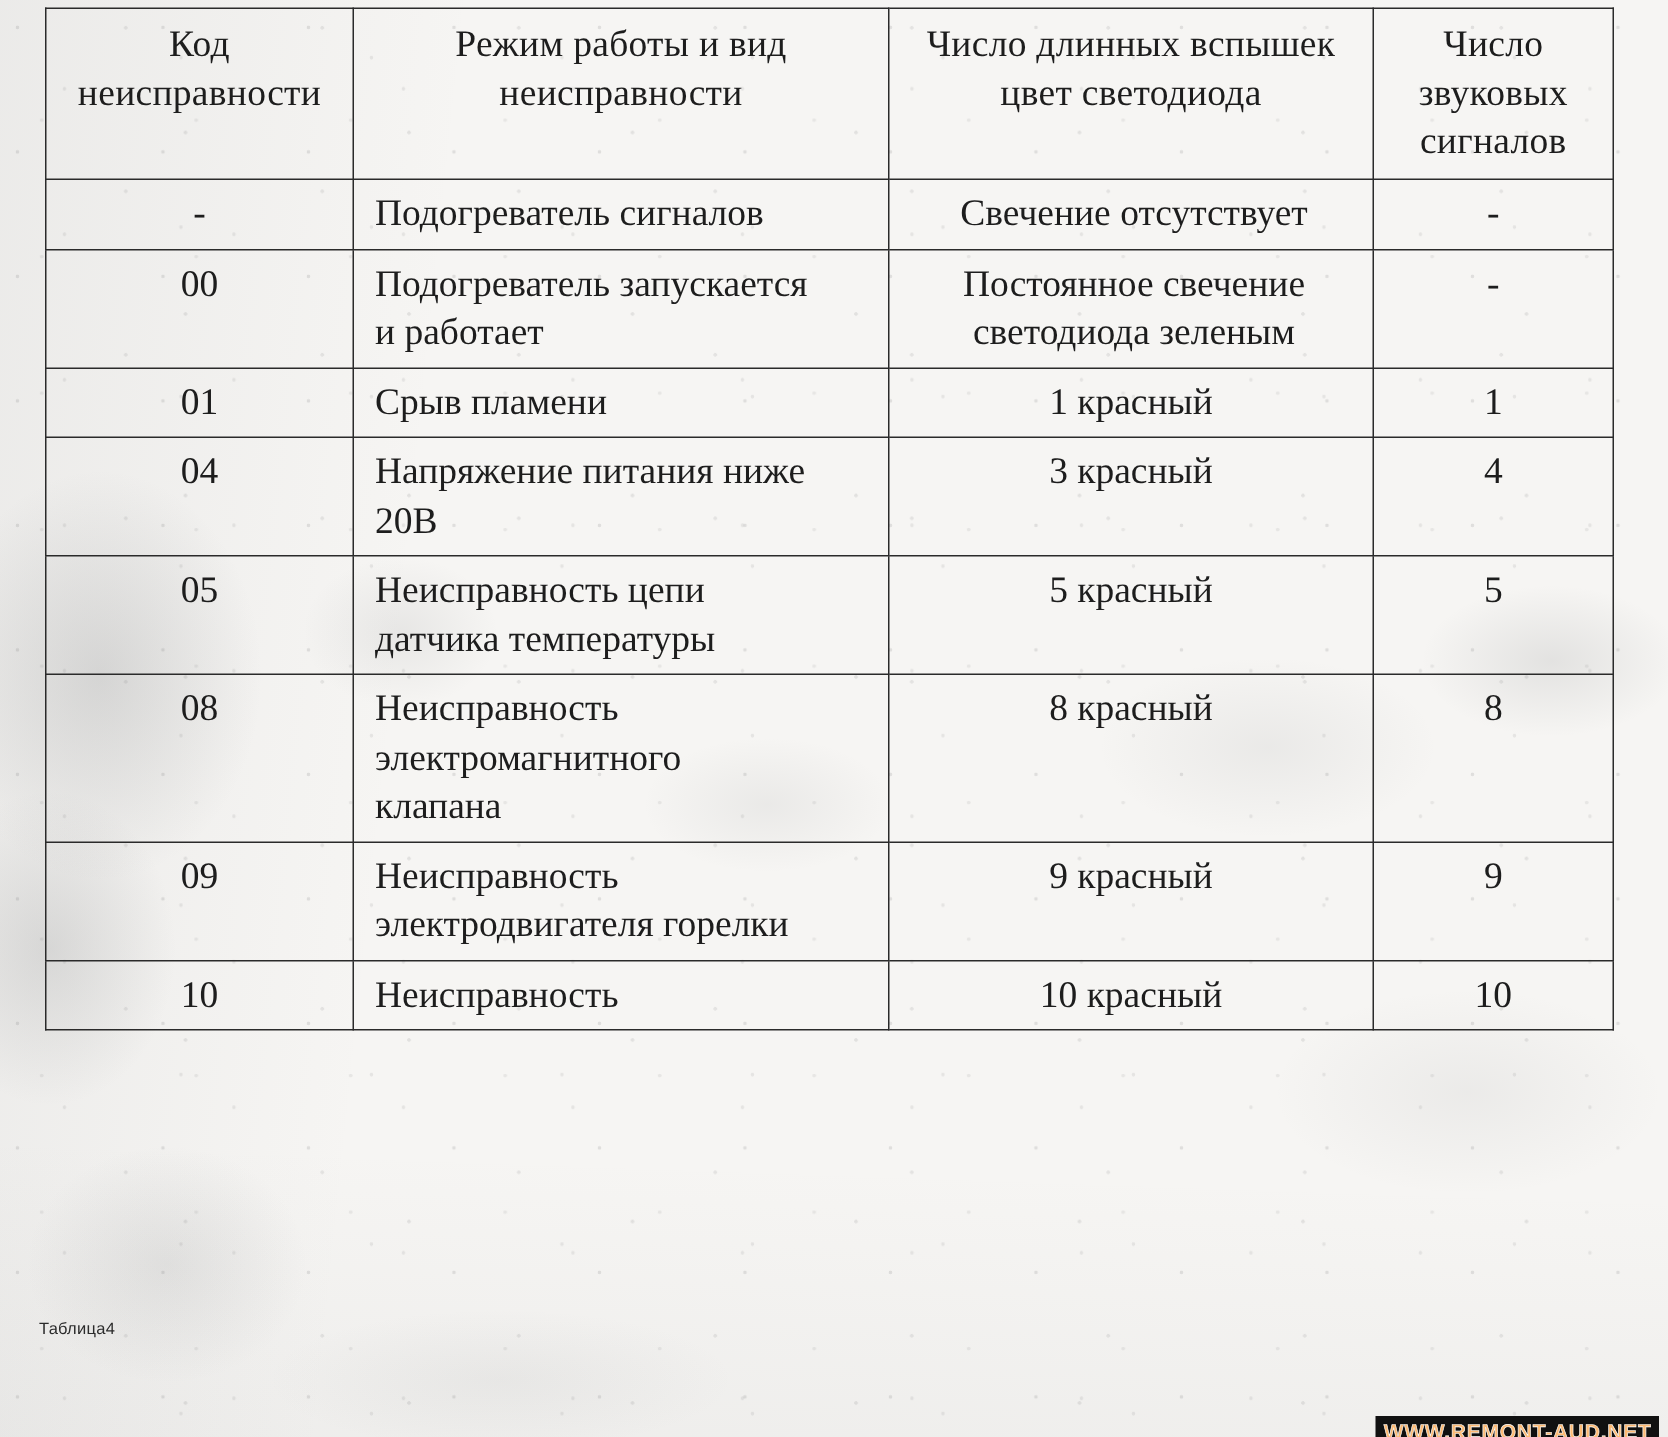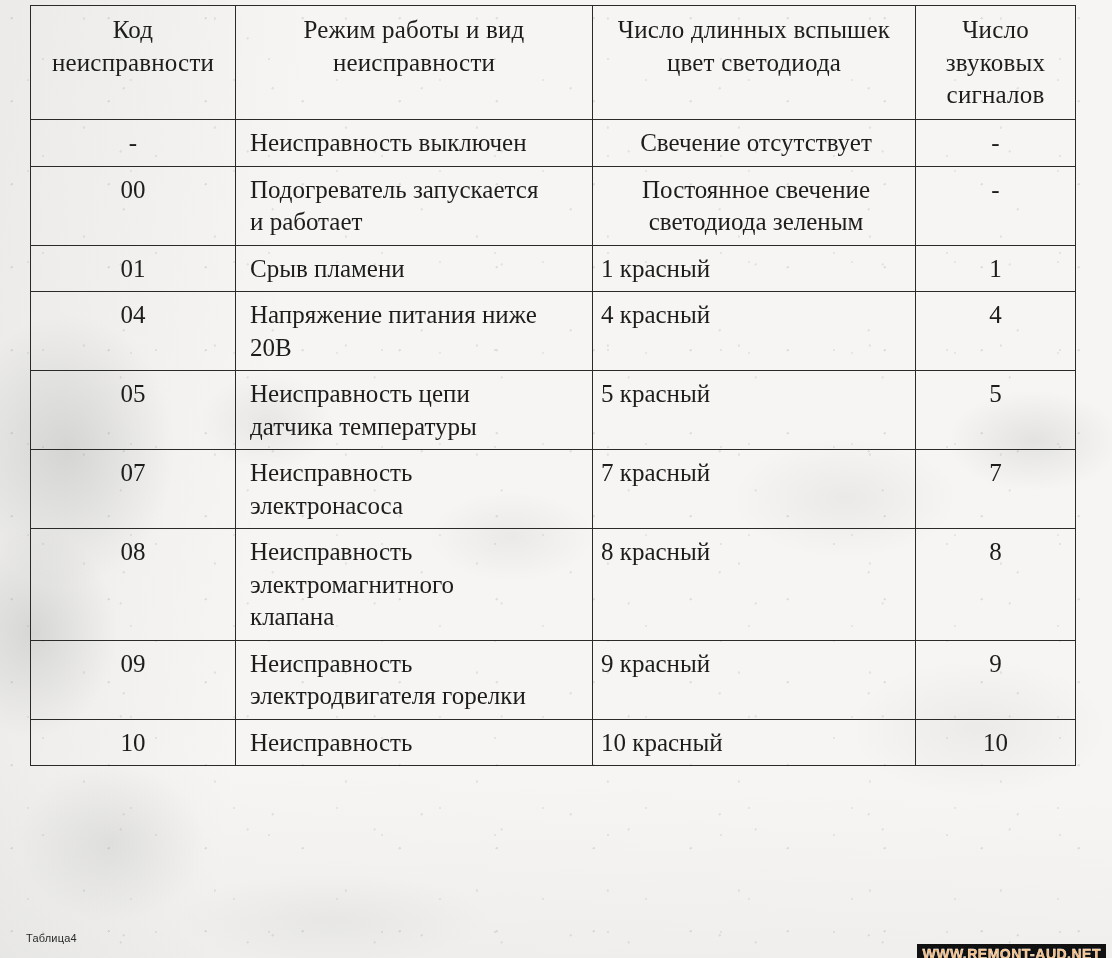--- a/index.html
+++ b/index.html
@@ -97,34 +97,34 @@
     text-align: center;
     padding: 7px 6px 6px;
   }
   td.cell-mode {
     text-align: left;
     padding: 7px 8px 6px 14px;
   }
   td.cell-flash {
     padding: 7px 8px 6px 12px;
   }
-  td.cell-flash.center { padding-left: 8px; }
+  td.cell-flash.center { text-align: center; padding-left: 8px; }
   td.cell-flash.left   { text-align: center; }
   td.cell-beep {
     text-align: center;
     padding: 7px 6px 6px;
   }
 
   .txt-line { display: block; }
 
   
   #sheet-label {
     position: absolute;
     left: 26px;
-    top: 932px;
+    top: 880px;
     font-family: "Liberation Sans", "DejaVu Sans", sans-serif;
     font-size: 11px;
     color: #2b2b2b;
     letter-spacing: .2px;
   }
   #site-watermark {
     position: absolute;
     right: 6px;
     top: 934px;
     font-family: "Liberation Sans", "DejaVu Sans", sans-serif;
@@ -172,21 +172,21 @@
         <span class="hdr-line">Число</span>
         <span class="hdr-line">звуковых</span>
         <span class="hdr-line">сигналов</span>
       </th>
     </tr>
   </thead>
   <tbody id="fault-table-body">
       <tr>
         <td class="cell-code">-</td>
         <td class="cell-mode">
-          <span class="txt-line">Неисправность выключен</span>
+          <span class="txt-line">Подогреватель сигналов</span>
         </td>
         <td class="cell-flash left">
           <span class="txt-line">Свечение отсутствует</span>
         </td>
         <td class="cell-beep">-</td>
       </tr>
       <tr>
         <td class="cell-code">00</td>
         <td class="cell-mode">
           <span class="txt-line">Подогреватель запускается</span>
@@ -208,45 +208,34 @@
         </td>
         <td class="cell-beep">1</td>
       </tr>
       <tr>
         <td class="cell-code">04</td>
         <td class="cell-mode">
           <span class="txt-line">Напряжение питания ниже</span>
           <span class="txt-line">20В</span>
         </td>
         <td class="cell-flash center">
-          <span class="txt-line">4 красный</span>
+          <span class="txt-line">3 красный</span>
         </td>
         <td class="cell-beep">4</td>
       </tr>
       <tr>
         <td class="cell-code">05</td>
         <td class="cell-mode">
           <span class="txt-line">Неисправность цепи</span>
           <span class="txt-line">датчика температуры</span>
         </td>
         <td class="cell-flash center">
           <span class="txt-line">5 красный</span>
         </td>
         <td class="cell-beep">5</td>
-      </tr>
-      <tr>
-        <td class="cell-code">07</td>
-        <td class="cell-mode">
-          <span class="txt-line">Неисправность</span>
-          <span class="txt-line">электронасоса</span>
-        </td>
-        <td class="cell-flash center">
-          <span class="txt-line">7 красный</span>
-        </td>
-        <td class="cell-beep">7</td>
       </tr>
       <tr>
         <td class="cell-code">08</td>
         <td class="cell-mode">
           <span class="txt-line">Неисправность</span>
           <span class="txt-line">электромагнитного</span>
           <span class="txt-line">клапана</span>
         </td>
         <td class="cell-flash center">
           <span class="txt-line">8 красный</span>

